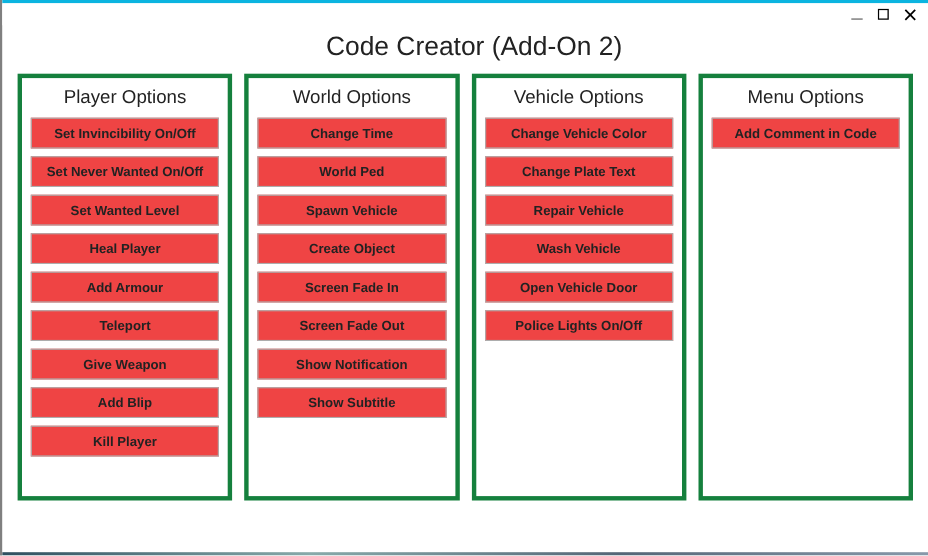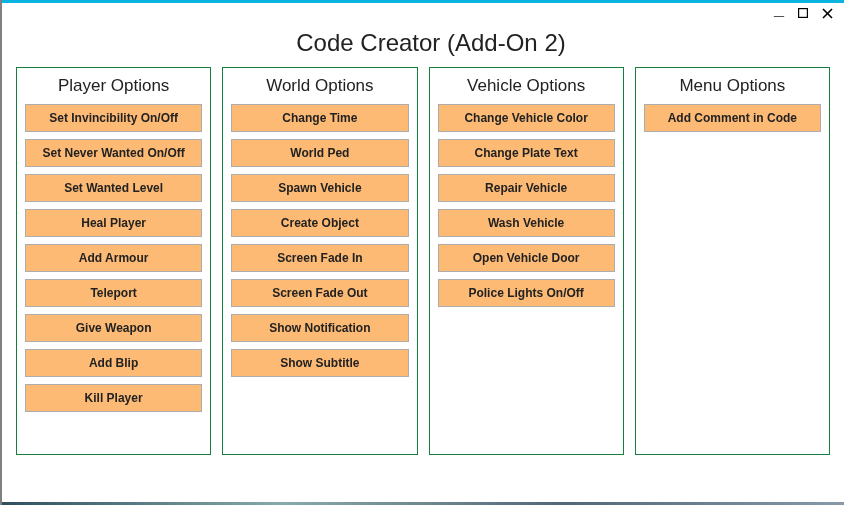--- a/index.html
+++ b/index.html
@@ -46,41 +46,41 @@
       color: #222;
       padding: 6px 0 10px 16px;
     }
     .columns {
       display: flex;
       gap: 11px;
       padding: 0 14px;
     }
     .panel {
       flex: 1 1 0;
-      border: 1px solid #15803d;
+      border: 4px solid #15803d;
       background: #fff;
       padding: 6px 8px 8px 8px;
       height: 388px;
     }
     .panel-title {
       text-align: center;
       font-size: 17px;
       font-weight: 400;
       color: #222;
       padding: 2px 0 8px 0;
     }
     .btn-list {
       display: flex;
       flex-direction: column;
       gap: 7px;
     }
     .opt-btn {
       width: 100%;
       height: 28px;
-      background: #fdba74;
+      background: #ef4444;
       border: 1px solid #adadad;
       font-family: inherit;
       font-size: 12px;
       font-weight: 700;
       color: #222;
       cursor: pointer;
       text-align: center;
     }
     .bottom-edge {
       position: absolute;

